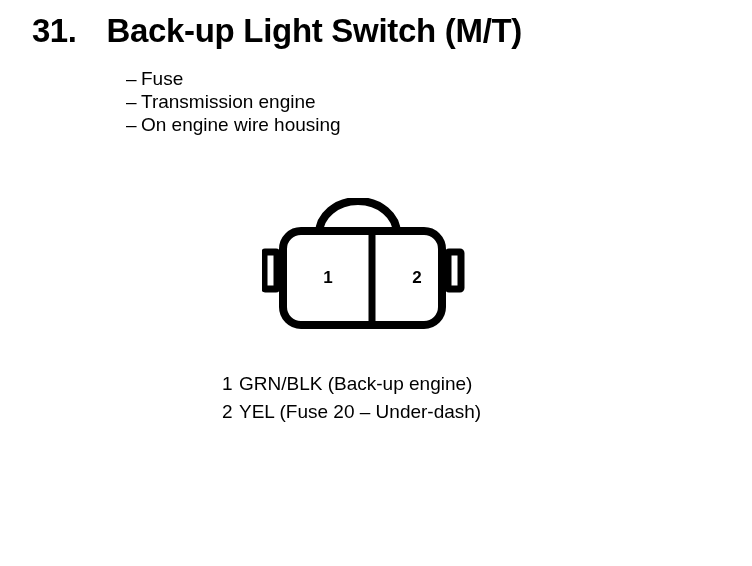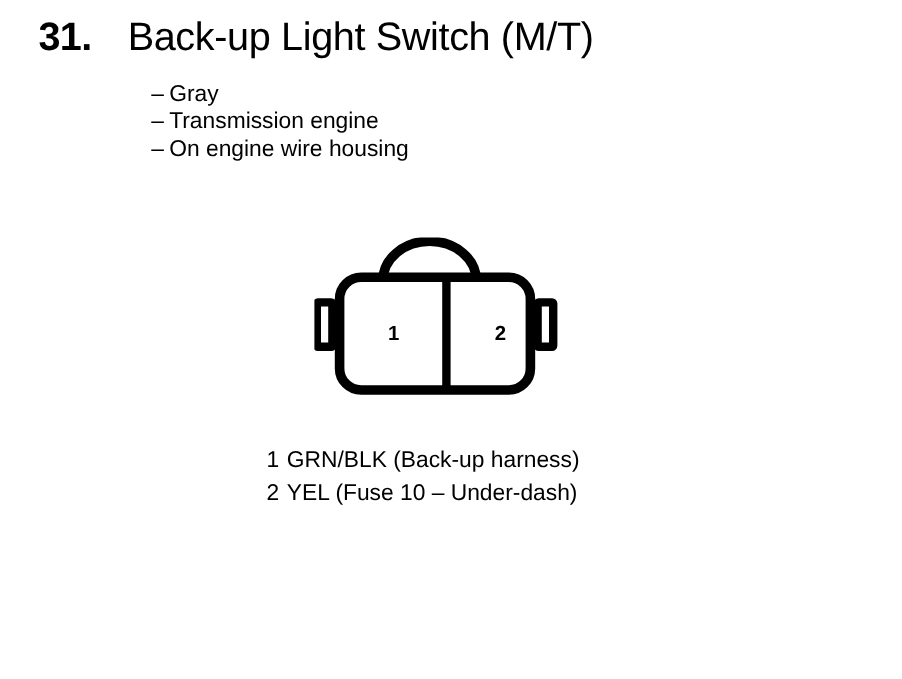--- a/index.html
+++ b/index.html
@@ -33,21 +33,21 @@
     white-space: nowrap;
   }
   .header-number {
     font-size: 33px;
     font-weight: bold;
     letter-spacing: -0.5px;
     line-height: 1;
   }
   .header-title {
     font-size: 33px;
-    font-weight: normal;
+    font-weight: bold;
     letter-spacing: -0.3px;
     line-height: 1;
     margin-left: 30px;
   }
 
   
   .attr-list {
     position: absolute;
     left: 126px;
     top: 67px;
@@ -114,21 +114,21 @@
 <div id="page">
 
   <div class="header">
     <span class="header-number">31.</span>
     <span class="header-title">Back-up Light Switch (M/T)</span>
   </div>
 
   <div class="attr-list">
     <div class="attr-item">
       <span class="attr-dash">–</span>
-      <span class="attr-text">Gray</span>
+      <span class="attr-text">Fuse</span>
     </div>
     <div class="attr-item">
       <span class="attr-dash">–</span>
       <span class="attr-text">Transmission engine</span>
     </div>
     <div class="attr-item">
       <span class="attr-dash">–</span>
       <span class="attr-text">On engine wire housing</span>
     </div>
   </div>
@@ -147,21 +147,21 @@
       <line x1="110" y1="33" x2="110" y2="127" stroke="#000000" stroke-width="7"></line>
 
       <text class="pin-number" x="66" y="81">1</text>
       <text class="pin-number" x="155" y="81">2</text>
     </svg>
   </div>
 
   <div class="legend">
     <div class="legend-row">
       <span class="legend-pin">1</span>
-      <span class="legend-desc">GRN/BLK (Back-up harness)</span>
+      <span class="legend-desc">GRN/BLK (Back-up engine)</span>
     </div>
     <div class="legend-row">
       <span class="legend-pin">2</span>
-      <span class="legend-desc">YEL (Fuse 10 – Under-dash)</span>
+      <span class="legend-desc">YEL (Fuse 20 – Under-dash)</span>
     </div>
   </div>
 
 </div>
 
 </body></html>

